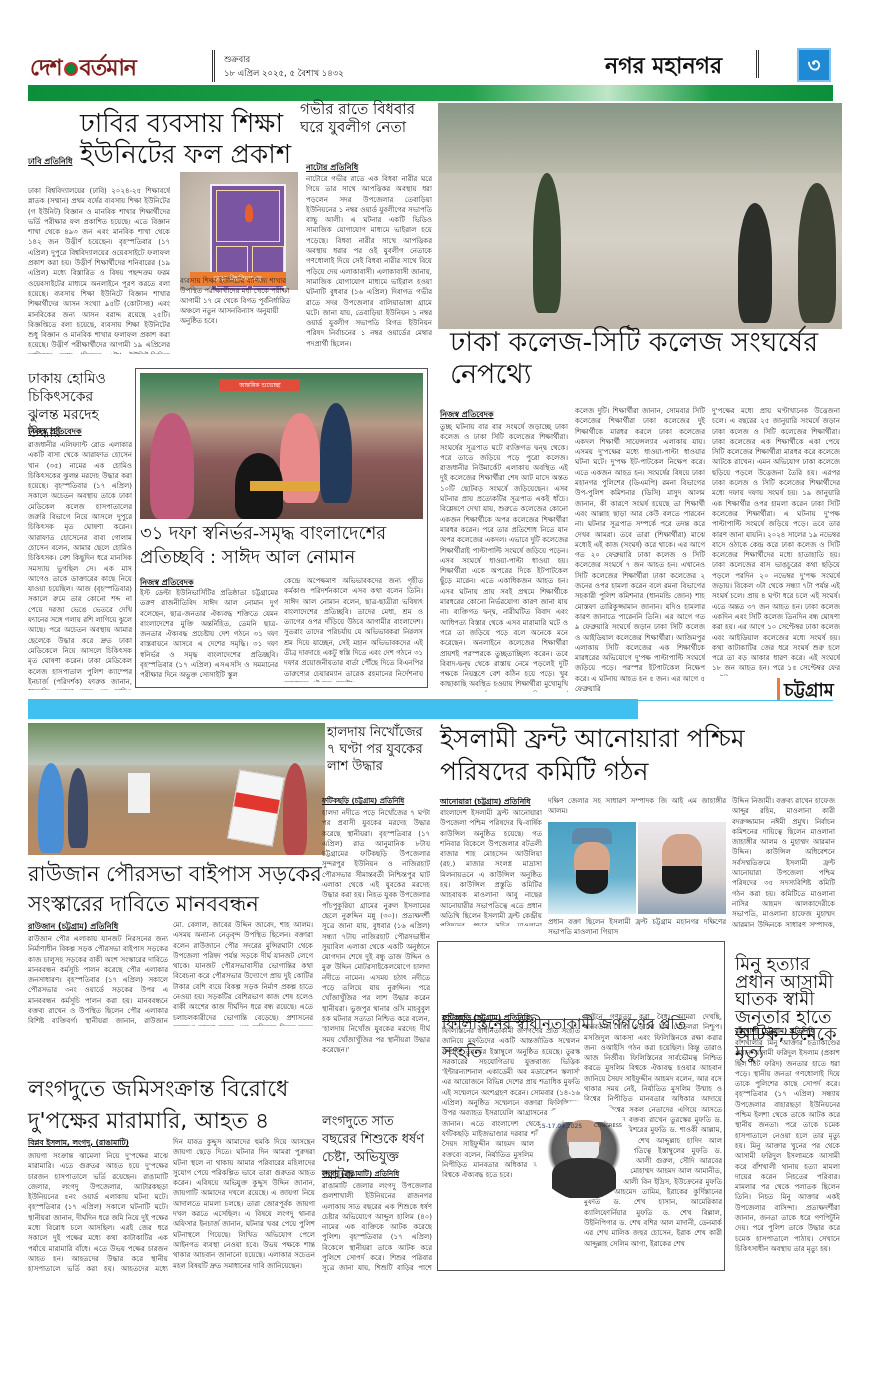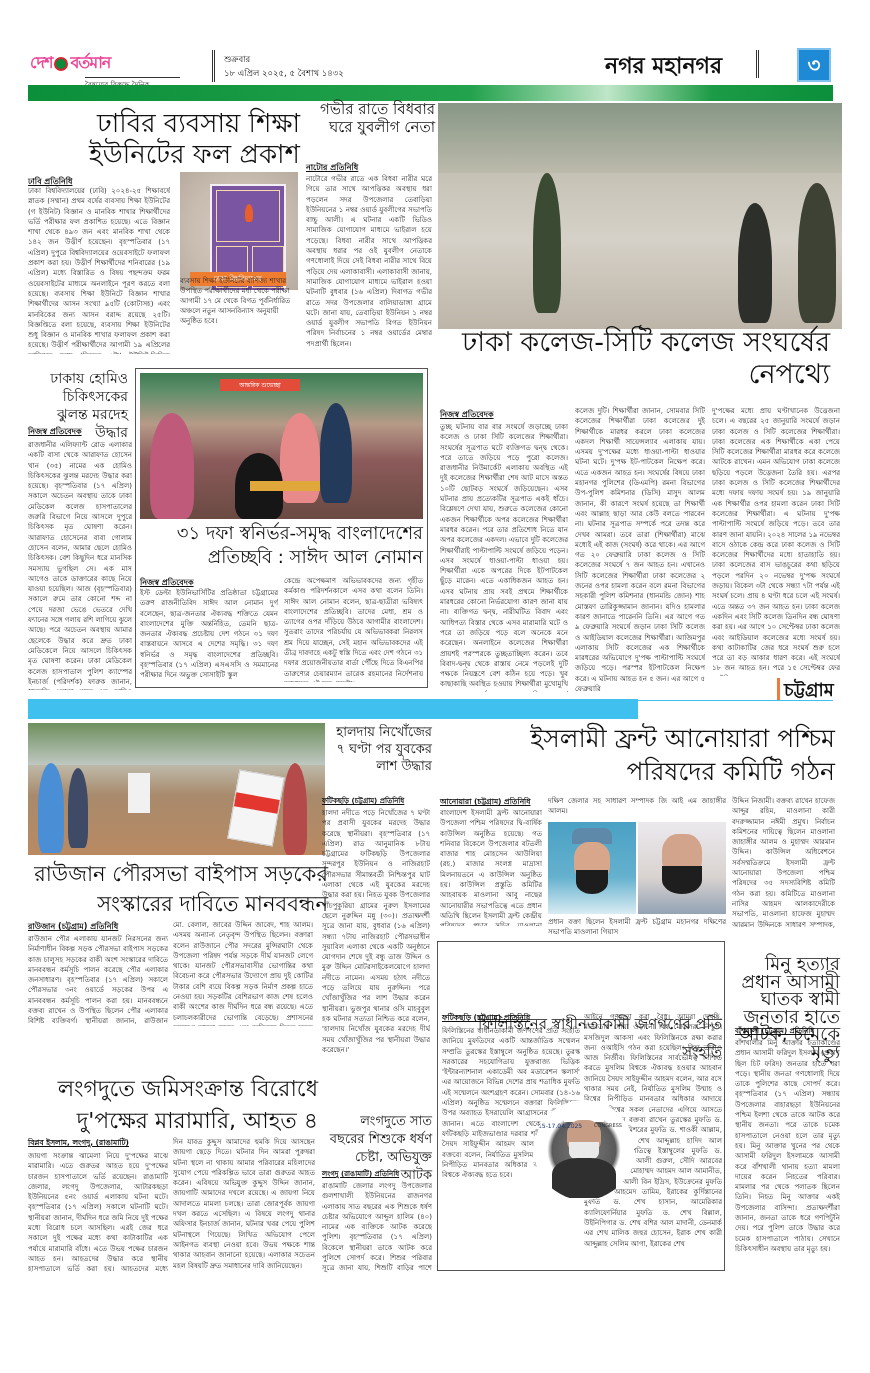--- a/index.html
+++ b/index.html
@@ -1,30 +1,30 @@
 <!DOCTYPE html>
 <html><head>
 <meta charset="utf-8">
 <style>
   * { box-sizing: border-box; margin: 0; padding: 0; }
   body { width: 870px; height: 1373px; background: #fff; font-family: "DejaVu Serif", serif; color: #111; position: relative; overflow: hidden; }
   .abs { position: absolute; }
   
   .logo { left: 30px; top: 50px; width: 150px; height: 36px; }
-  .logo-main { font-size: 16px; font-weight: bold; color: #ec4899; letter-spacing: -1px; white-space: nowrap; font-family: "DejaVu Sans", sans-serif; }
+  .logo-main { font-size: 22px; font-weight: bold; color: #7f1d1d; letter-spacing: -1px; white-space: nowrap; font-family: "DejaVu Sans", sans-serif; }
   .logo-emblem { display: inline-block; width: 14px; height: 14px; border-radius: 50%; background: #0a8a3a; border: 2px solid #d9232d; vertical-align: middle; margin: 0 2px; }
   .logo-tag { font-size: 7px; margin-left: 55px; border-top: 1px solid #333; padding-top: 1px; }
   .date-divider { left: 212px; top: 50px; width: 3px; height: 32px; border-left: 1px solid #333; border-right: 1px solid #333; }
   .date-block { left: 224px; top: 52px; font-size: 8.5px; line-height: 14px; font-family: "DejaVu Sans", sans-serif; }
   .section-name { left: 605px; top: 48px; font-size: 22px; font-weight: bold; font-family: "DejaVu Sans", sans-serif; }
   .section-divider { left: 756px; top: 50px; width: 3px; height: 28px; border-left: 1px solid #333; border-right: 1px solid #333; }
   .page-num { left: 797px; top: 48px; width: 34px; height: 34px; background: #1e8ad6; border: 2px solid #7fc2ee; color: #fff; font-size: 20px; font-weight: bold; text-align: center; line-height: 30px; font-family: "DejaVu Sans", sans-serif; }
   .greenbar { left: 28px; top: 85px; width: 805px; height: 16px; background: linear-gradient(to right, #0b8f3a 0%, #23a24d 55%, #bfe6c8 72%, #1c9b45 85%, #0b8f3a 100%); }
 
-  h1, h2, h3 { font-weight: normal; font-family: "DejaVu Sans", sans-serif; text-align: right; line-height: 1.15; }
+  h1, h2, h3 { font-weight: normal; font-family: "DejaVu Sans", sans-serif; text-align: left; line-height: 1.15; }
   .byline { font-size: 8px; font-weight: bold; text-decoration: underline; font-family: "DejaVu Sans", sans-serif; }
   .body { font-size: 7px; line-height: 10.3px; text-align: justify; font-family: "DejaVu Sans", sans-serif; color: #222; overflow: hidden; }
   .caption { font-size: 7px; line-height: 10px; font-family: "DejaVu Sans", sans-serif; color: #222; overflow: hidden; }
 
   
   .photo { overflow: hidden; }
   .ph-du { background: radial-gradient(circle at 50% 50%, #d8cfc6 0%, #c8bbb0 60%, #b7aa9e 100%); }
   .du-logo { position: absolute; left: 30px; top: 12px; width: 76px; height: 110px; background: #7a55a1; border: 2px solid #f2f0f6; }
   .du-logo .q1 { position: absolute; left: 4px; top: 4px; right: 4px; height: 52px; border: 1px solid #f5d9a8; }
   .du-logo .q2 { position: absolute; left: 4px; top: 60px; width: 32px; height: 42px; border: 1px solid #f5d9a8; }
@@ -60,21 +60,21 @@
   <div>শুক্রবার</div>
   <div>১৮ এপ্রিল ২০২৫, ৫ বৈশাখ ১৪৩২</div>
 </div>
 <div class="abs section-name">নগর মহানগর</div>
 <div class="abs section-divider"></div>
 <div class="abs page-num">৩</div>
 <div class="abs greenbar"></div>
 
 <article>
   <h1 class="abs" style="left:80px;top:108px;width:220px;font-size:26px;line-height:31px;">ঢাবির ব্যবসায় শিক্ষা ইউনিটের ফল প্রকাশ</h1>
-  <div class="abs byline" style="left:28px;top:175px;">ঢাবি প্রতিনিধি</div>
+  <div class="abs byline" style="left:28px;top:155px;">ঢাবি প্রতিনিধি</div>
   <div class="abs body" style="left:28px;top:186px;width:142px;height:168px;">ঢাকা বিশ্ববিদ্যালয়ের (ঢাবি) ২০২৪-২৫ শিক্ষাবর্ষে স্নাতক (সম্মান) প্রথম বর্ষের ব্যবসায় শিক্ষা ইউনিটের (গ ইউনিট) বিজ্ঞান ও মানবিক শাখার শিক্ষার্থীদের ভর্তি পরীক্ষার ফল প্রকাশিত হয়েছে। এতে বিজ্ঞান শাখা থেকে ৪৯৩ জন এবং মানবিক শাখা থেকে ১৪২ জন উত্তীর্ণ হয়েছেন। বৃহস্পতিবার (১৭ এপ্রিল) দুপুরে বিশ্ববিদ্যালয়ের ওয়েবসাইটে ফলাফল প্রকাশ করা হয়। উত্তীর্ণ শিক্ষার্থীদের শনিবারের (১৯ এপ্রিল) মধ্যে বিস্তারিত ও বিষয় পছন্দক্রম ফরম ওয়েবসাইটের মাধ্যমে অনলাইনে পূরণ করতে বলা হয়েছে। ব্যবসায় শিক্ষা ইউনিটে বিজ্ঞান শাখার শিক্ষার্থীদের আসন সংখ্যা ৯৫টি (কোটাসহ) এবং মানবিকের জন্য আসন বরাদ্দ রয়েছে ২৫টি। বিজ্ঞপ্তিতে বলা হয়েছে, ব্যবসায় শিক্ষা ইউনিটের শুধু বিজ্ঞান ও মানবিক শাখার ফলাফল প্রকাশ করা হয়েছে। উত্তীর্ণ পরীক্ষার্থীদের আগামী ১৯ এপ্রিলের তারিখের মধ্যে (বিকেল ৫টা) ইউনিট-ভিত্তিক ওয়েবসাইটের মাধ্যমে অনলাইনে পূরণ করতে হবে।</div>
   <div class="abs photo ph-du" style="left:180px;top:172px;width:118px;height:118px;">
     <div class="du-logo">
       <div class="q1"></div>
         <div class="q2"></div>
         <div class="q3"></div>
       <div class="du-flame"></div>
     </div>
     <div class="du-ribbon" style="left:10px;top:100px;">ঢাকা বিশ্ববিদ্যালয়</div>
   </div>

